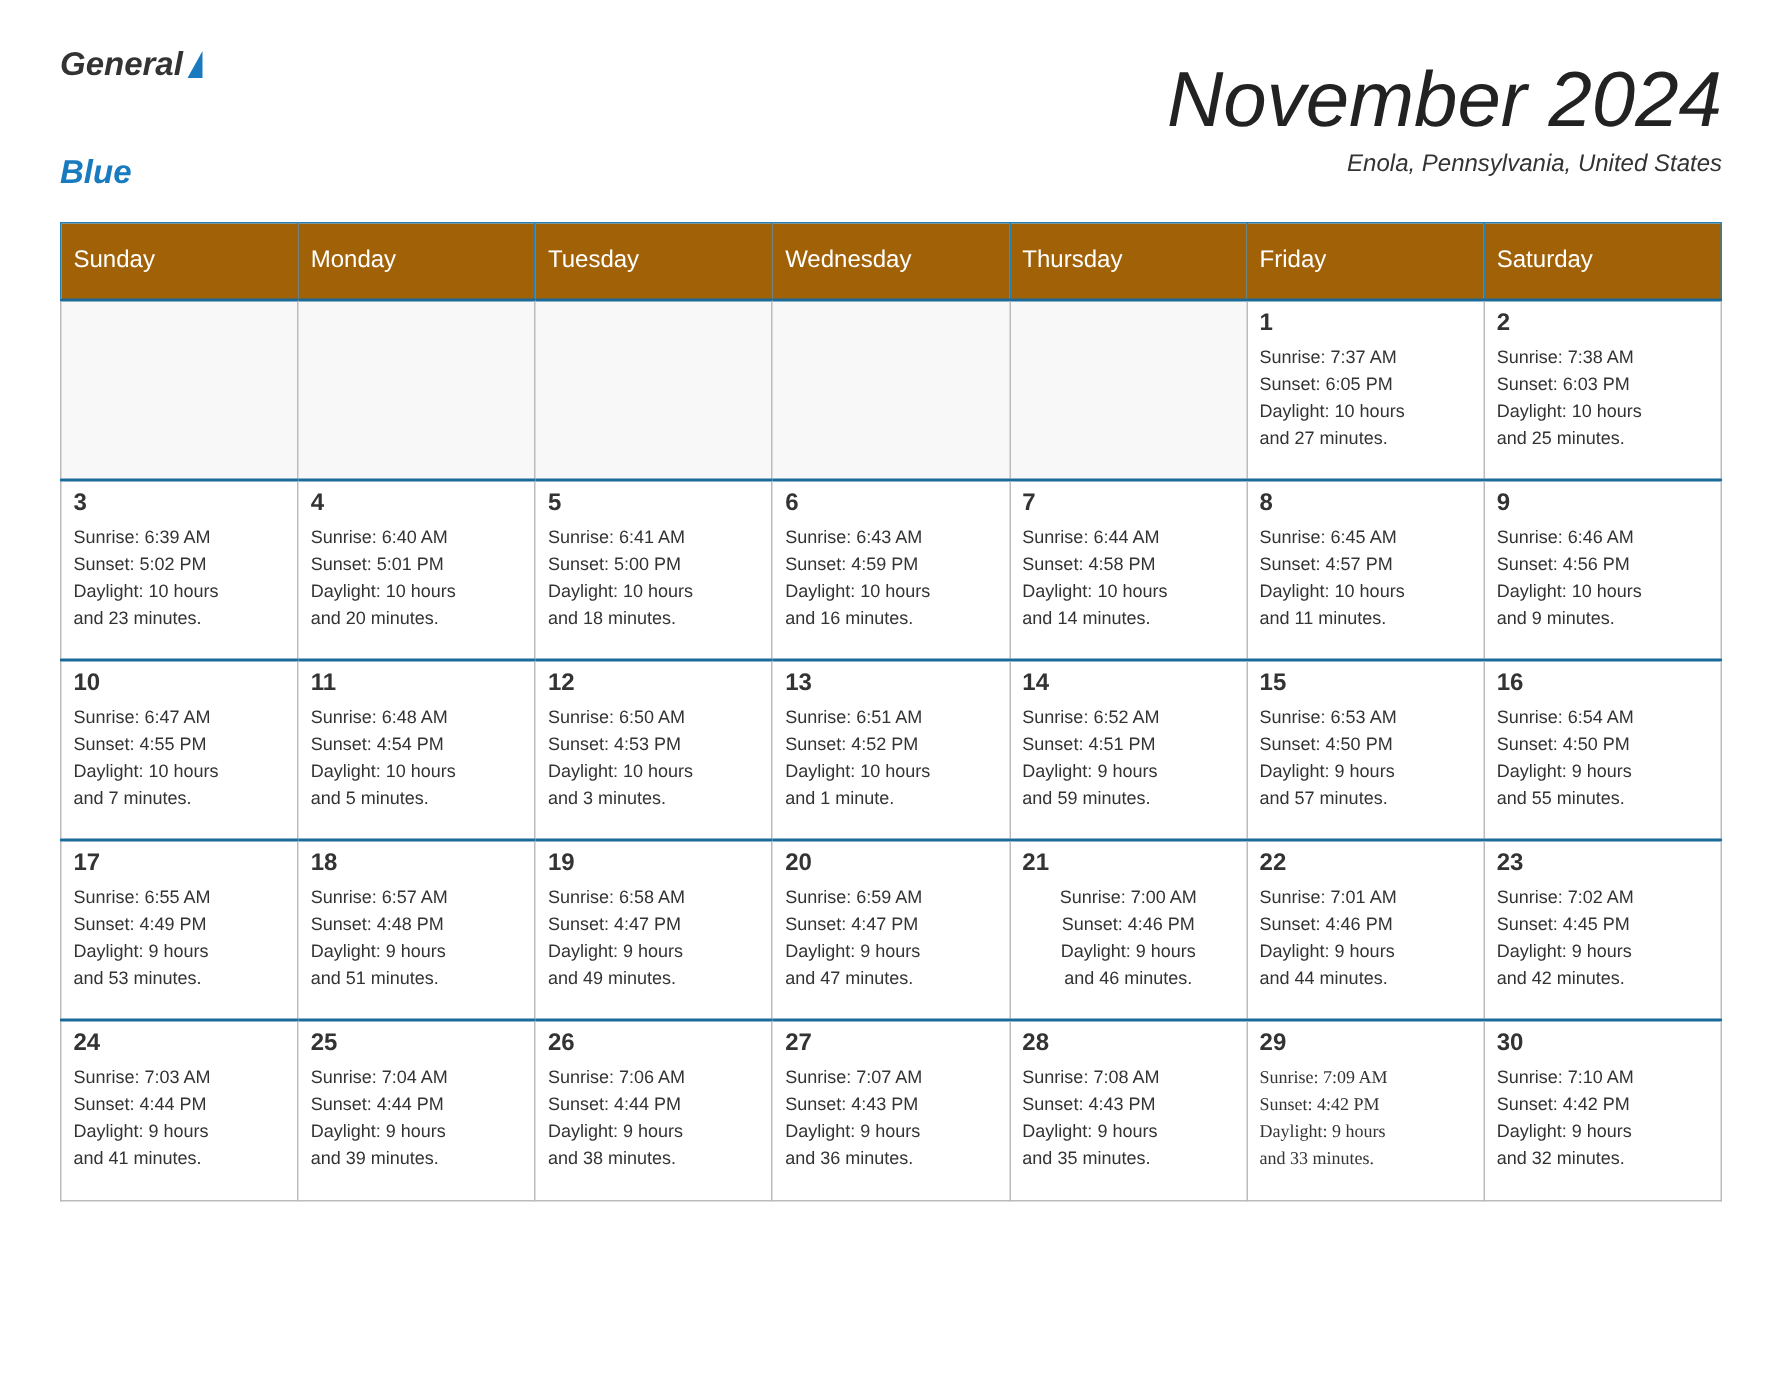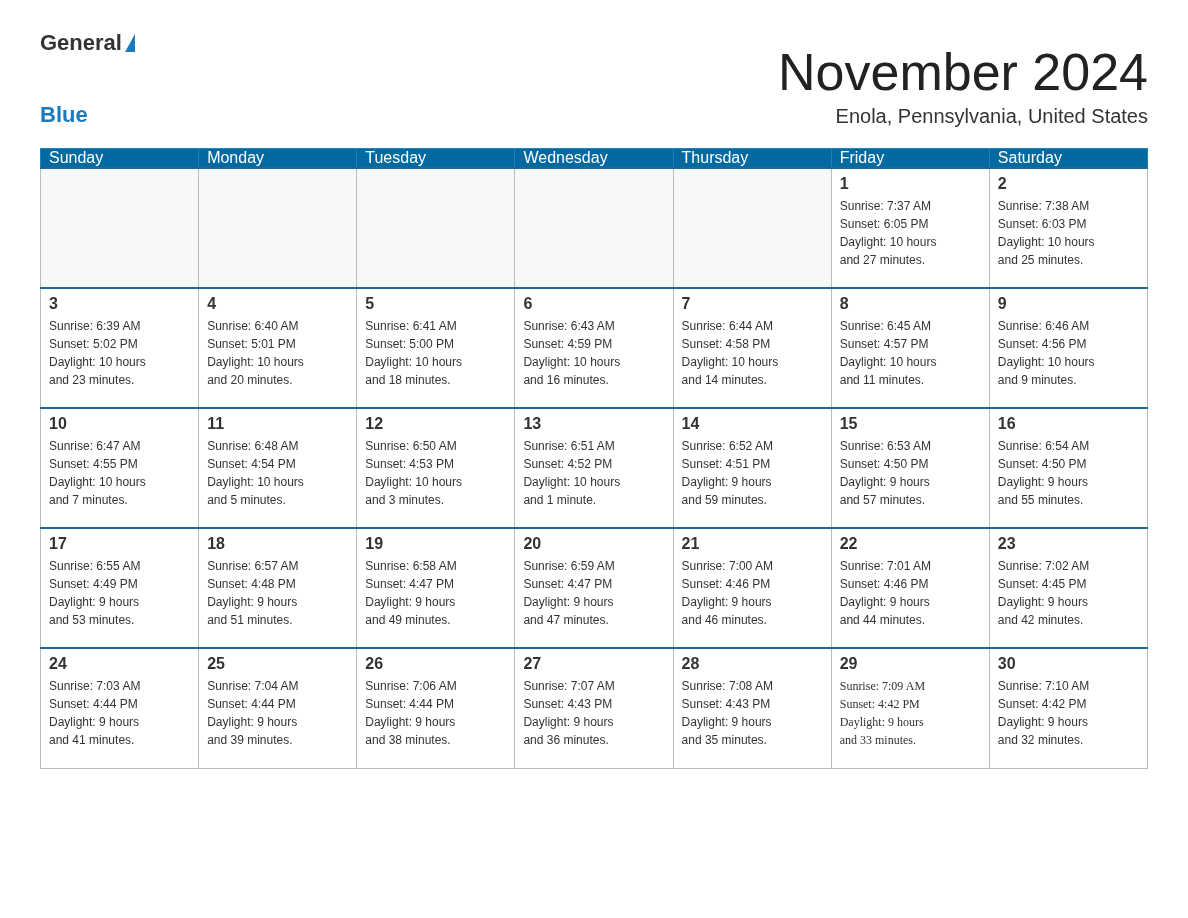--- a/index.html
+++ b/index.html
@@ -6,22 +6,23 @@
     body {
       font-family: Arial, sans-serif;
       background: #fff;
       padding: 30px 40px;
       width: 1188px;
       min-height: 918px;
     }
     .header {
       display: flex;
       justify-content: space-between;
-      align-items: flex-end;
+      align-items: center;
       margin-bottom: 20px;
+      font-style: italic;
     }
     .logo {
       display: flex;
       flex-direction: column;
       align-items: flex-start;
     }
     .logo-general {
       font-size: 22px;
       font-weight: bold;
       color: #333;
@@ -37,33 +38,33 @@
     .title-block {
       text-align: right;
     }
     .month-title {
       font-size: 52px;
       font-weight: 300;
       color: #222;
       line-height: 1.1;
     }
     .location {
-      font-size: 20px;
+      font-size: 16px;
       color: #333;
       margin-top: 4px;
     }
     .calendar {
       width: 100%;
       border-collapse: collapse;
       border: 1px solid #999;
     }
     .calendar th {
-      background: #0369a1;
+      background: #a16207;
       color: #fff;
-      padding: 0 8px;
+      padding: 16px 8px;
       font-size: 16px;
       font-weight: normal;
       text-align: left;
       border: 1px solid #2580b3;
     }
     .calendar td {
       border: 1px solid #bbb;
       vertical-align: top;
       padding: 6px 8px;
       width: 14.28%;
@@ -265,21 +266,21 @@
         </td>
         <td>
           <div class="day-number">20</div>
           <div class="day-info" style="white-space: pre-line;">Sunrise: 6:59 AM
 Sunset: 4:47 PM
 Daylight: 9 hours
 and 47 minutes.</div>
         </td>
         <td>
           <div class="day-number">21</div>
-          <div class="day-info" style="white-space: pre-line;">Sunrise: 7:00 AM
+          <div class="day-info" style="white-space: pre-line; text-align: center;">Sunrise: 7:00 AM
 Sunset: 4:46 PM
 Daylight: 9 hours
 and 46 minutes.</div>
         </td>
         <td>
           <div class="day-number">22</div>
           <div class="day-info" style="white-space: pre-line;">Sunrise: 7:01 AM
 Sunset: 4:46 PM
 Daylight: 9 hours
 and 44 minutes.</div>

